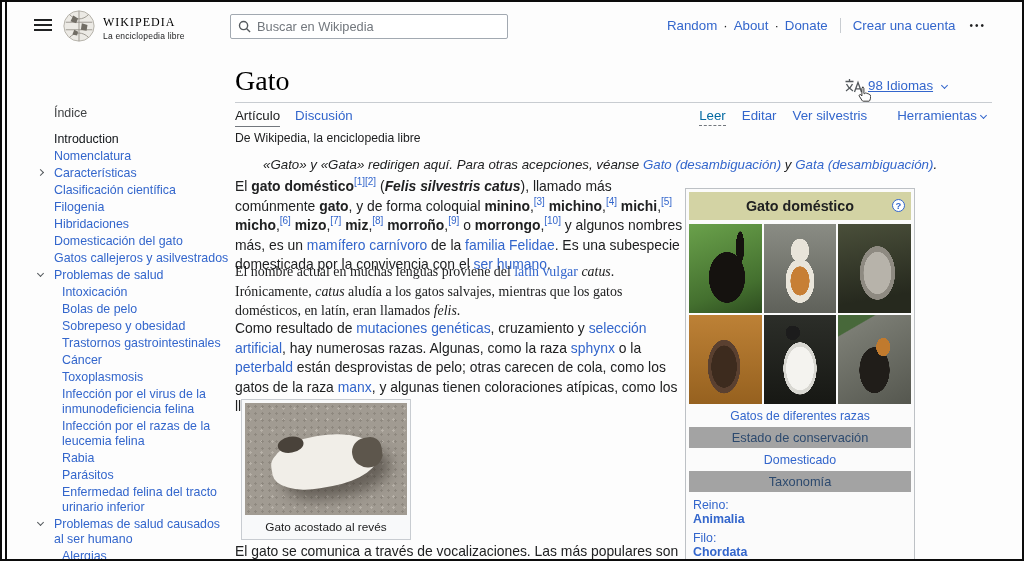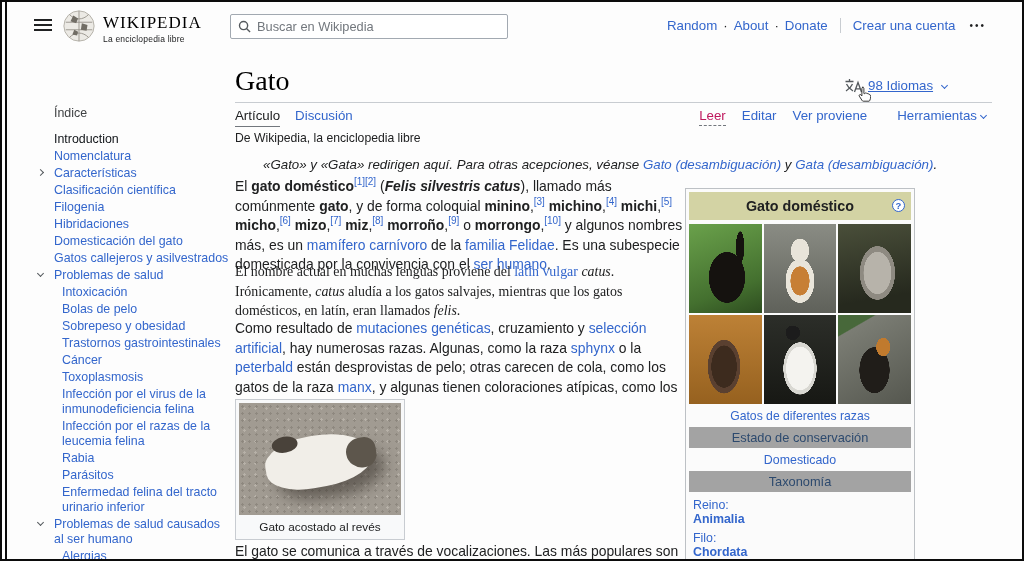--- a/index.html
+++ b/index.html
@@ -14,21 +14,21 @@
   }
   .frame-line { position:absolute; left:3px; top:0; bottom:0; width:2px; background:#0b0b0b; }
 
   a, .link { color:#3366cc; text-decoration:none; cursor:pointer; }
 
   
   .hamburger { position:absolute; left:32px; top:17px; width:18px; height:13px; cursor:pointer; }
   .hamburger i { display:block; height:2px; background:#202122; margin-bottom:3px; }
   .logo { position:absolute; left:60px; top:7px; display:flex; align-items:center; cursor:pointer; }
   .logo-text { margin-left:7px; }
-  .logo-title { font-family:"Liberation Serif", serif; font-size:17px; letter-spacing:1px; color:#000; }
+  .logo-title { font-family:"Liberation Serif", serif; font-size:12px; letter-spacing:1px; color:#000; }
   .logo-sub { font-size:8.5px; color:#202122; margin-top:1px; letter-spacing:.2px; }
   .search { position:absolute; left:228px; top:12px; width:278px; height:25px; border:1px solid #a2a9b1; border-radius:2px; background:#fff; display:flex; align-items:center; padding:0 7px; }
   .search input { border:none; outline:none; flex:1; font-size:12.8px; font-family:"Liberation Sans",sans-serif; color:#202122; background:transparent; }
   .search input::placeholder { color:#72777d; }
   .header-right { position:absolute; right:36px; top:16px; display:flex; align-items:center; font-size:13.3px; }
   .header-right .dot-sep { color:#202122; margin:0 6px; }
   .vdivider { width:1px; height:15px; background:#c8ccd1; margin:0 12px; }
   .more-dots { color:#202122; font-size:10px; letter-spacing:2px; margin-left:14px; cursor:pointer; }
 
   
@@ -43,34 +43,34 @@
   .chev-inline { display:inline-block; width:5px; height:5px; border-right:1.4px solid #3366cc; border-bottom:1.4px solid #3366cc; transform:rotate(45deg); margin-left:4px; vertical-align:2px; }
 
   
   .lang-button { position:absolute; left:842px; top:76px; display:flex; align-items:center; gap:5px; font-size:13.3px; cursor:pointer; }
   .lang-button .lbl { text-decoration:underline; }
   .page-title { position:absolute; left:233px; top:63px; font-family:"Liberation Serif",serif; font-size:28px; font-weight:400; color:#000; }
   .title-rule { position:absolute; left:233px; top:100px; width:757px; border-top:1px solid #c8ccd1; }
   .tabs-left { position:absolute; left:233px; top:106px; display:flex; gap:15px; font-size:13.3px; }
   .tab-active { color:#202122; padding-bottom:3px; border-bottom:1px solid #72777d; cursor:pointer; }
   .views { position:absolute; right:36px; top:106px; display:flex; gap:16px; font-size:13.3px; align-items:flex-start; }
-  .view-active { color:#be185d; padding-bottom:2px; border-bottom:1px dashed #72777d; cursor:pointer;text-align:center; }
+  .view-active { color:#0369a1; padding-bottom:2px; border-bottom:1px dashed #72777d; cursor:pointer;text-align:center; }
   .tools { margin-left:14px; cursor:pointer; }
   .byline { position:absolute; left:233px; top:129px; font-size:12.2px; color:#202122; }
   .hatnote { position:absolute; left:261px; top:155px; width:706px; font-size:13.3px; font-style:italic; color:#202122; }
 
   
   .para { position:absolute; left:233px; width:450px; font-size:13.9px; line-height:19.5px; color:#202122; }
   #p1 { top:175px; } #p2 { top:260px;font-family:Liberation Serif, serif; } #p3 { top:317px; }
   #p4 { top:540px; width:460px; }
   sup.ref { font-size:10px; line-height:0; vertical-align:super; }
   sup.ref a { color:#3366cc; }
 
   
-  .thumb { position:absolute; left:233px; top:397px; width:170px; background:#f8f9fa; border:1px solid #c8ccd1; padding:3px; }
+  .thumb { position:absolute; left:239px; top:397px; width:170px; background:#f8f9fa; border:1px solid #c8ccd1; padding:3px; }
   .thumb-img { position:relative; height:112px; overflow:hidden;
     background-image: radial-gradient(#8e887f 1px, transparent 1.4px), radial-gradient(#b7b1a8 1px, transparent 1.4px);
     background-size: 7px 7px, 11px 11px; background-color:#a19b92; }
   .thumb-cat { position:absolute; left:26px; top:32px; width:108px; height:52px; background:#f1eee8;
     border-radius: 52% 62% 55% 48%; transform:rotate(-10deg);
     box-shadow: 10px 12px 14px rgba(45,40,33,.5); }
   .thumb-cat::before { content:""; position:absolute; right:-4px; top:10px; width:30px; height:30px; background:#5d564c; border-radius:50% 40% 45% 55%; }
   .thumb-cat::after { content:""; position:absolute; left:10px; top:-4px; width:26px; height:16px; background:#49423a; border-radius:50%; }
   .thumb-caption { font-size:11.8px; color:#202122; padding:5px 2px 2px; text-align:center; }
 
@@ -200,21 +200,21 @@
 <div class="title-rule"></div>
 
 <div class="tabs-left">
   <span class="tab-active">Artículo</span>
   <a>Discusión</a>
 </div>
 
 <div class="views">
   <span class="view-active">Leer</span>
   <a>Editar</a>
-  <a>Ver proviene</a>
+  <a>Ver silvestris</a>
   <a class="tools"><span>Herramientas</span><span class="chev-inline"></span></a>
 </div>
 
 <div class="byline">De Wikipedia, la enciclopedia libre</div>
 
 <div class="hatnote"><span style="font-style: italic;">«Gato»  y «Gata» redirigen aquí. Para otras acepciones, véanse </span><a style="font-style: italic;">Gato (desambiguación)</a><span style="font-style: italic;"> y </span><a style="">Gata (desambiguación)</a><span style="font-style: italic;">.</span></div>
 
 <p class="para" id="p1"><span>El </span><span style="font-weight: bold;">gato doméstico</span><sup class="ref"><a>[1]</a></sup><sup class="ref"><a>[2]</a></sup><span> (</span><span style="font-weight: bold; font-style: italic;">Felis silvestris catus</span><span>), llamado más comúnmente </span><span style="font-weight: bold;">gato</span><span>, y de forma coloquial </span><span style="font-weight: bold;">minino</span><span>,</span><sup class="ref"><a>[3]</a></sup><span> </span><span style="font-weight: bold;">michino</span><span>,</span><sup class="ref"><a>[4]</a></sup><span> </span><span style="font-weight: bold;">michi</span><span>,</span><sup class="ref"><a>[5]</a></sup><span> </span><span style="font-weight: bold;">micho</span><span>,</span><sup class="ref"><a>[6]</a></sup><span> </span><span style="font-weight: bold;">mizo</span><span>,</span><sup class="ref"><a>[7]</a></sup><span> </span><span style="font-weight: bold;">miz</span><span>,</span><sup class="ref"><a>[8]</a></sup><span> </span><span style="font-weight: bold;">morroño</span><span>,</span><sup class="ref"><a>[9]</a></sup><span> o </span><span style="font-weight: bold;">morrongo</span><span>,</span><sup class="ref"><a>[10]</a></sup><span> y algunos nombres más, es un </span><a>mamífero carnívoro</a><span> de la </span><a>familia</a><span> </span><a>Felidae</a><span>. Es una subespecie domesticada por la convivencia con el </span><a>ser humano</a><span>.</span></p>
 <p class="para" id="p2"><span>El nombre actual en muchas lenguas proviene del </span><a>latín vulgar</a><span> </span><span style="font-style: italic;">catus</span><span>. Irónicamente, </span><span style="font-style: italic;">catus</span><span> aludía a los gatos salvajes, mientras que los gatos domésticos, en latín, eran llamados </span><span style="font-style: italic;">felis</span><span>.</span></p>
 <p class="para" id="p3"><span>Como resultado de </span><a>mutaciones genéticas</a><span>, cruzamiento y </span><a>selección artificial</a><span>, hay numerosas razas. Algunas, como la raza </span><a>sphynx</a><span> o la </span><a>peterbald</a><span> están desprovistas de pelo; otras carecen de cola, como los gatos de la raza </span><a>manx</a><span>, y algunas tienen coloraciones atípicas, como los llamados </span><a style="font-style: italic;">gatos azules</a><span>.</span></p>

